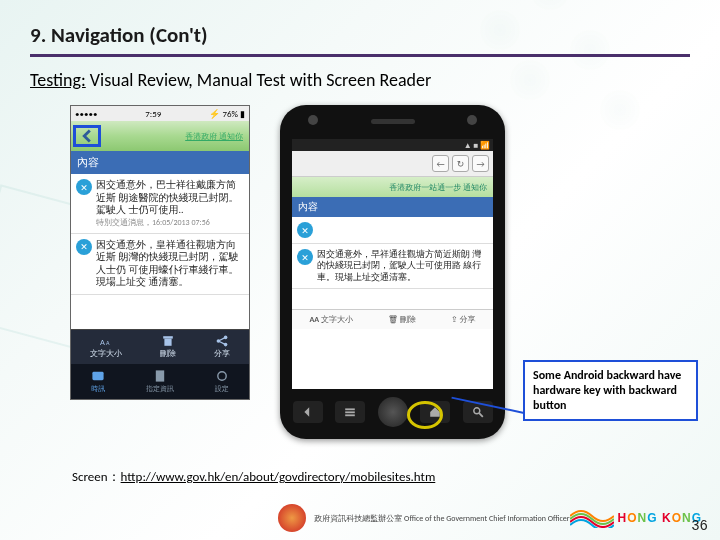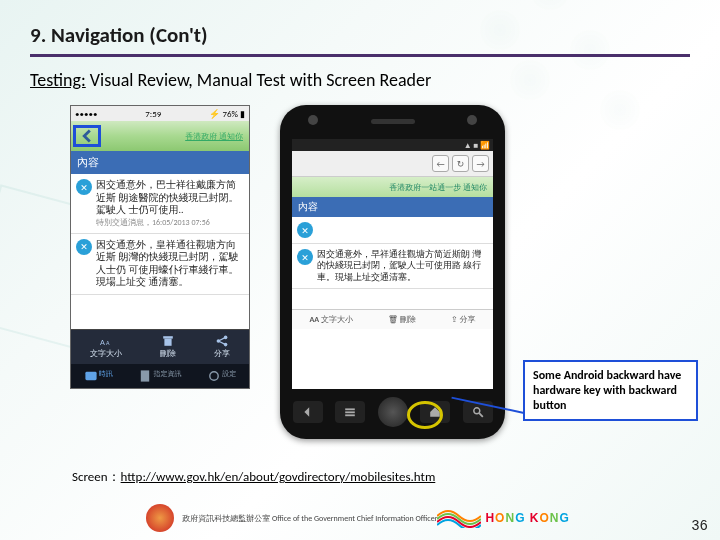--- a/index.html
+++ b/index.html
@@ -36,21 +36,21 @@
   .ios-nav .brand { position:absolute; right:6px; font-size:8px; color:#3a6;text-decoration:underline; }
   .sect-blue { background:#3b6db5;color:#fff;font-size:11px;padding:4px 6px; }
   .row { display:flex; gap:4px; padding:5px 5px; border-bottom:1px solid #ddd; align-items:flex-start; }
   .row .ico { width:16px;height:16px;border-radius:50%;background:#2aa0d8;color:#fff;font-size:9px;display:flex;align-items:center;justify-content:center;flex-shrink:0;}
   .row .txt { font-size:10px; line-height:1.25; color:#222;font-family:Liberation Serif, serif; }
   .row .meta { font-size:8px; color:#888; }
   .toolbar-ios { display:flex; background:#242b3a; color:#d7e4f3; font-size:8px; justify-content:space-around; padding:5px 0; border-top:1px solid #444;}
   .toolbar-ios div{display:flex;flex-direction:column;align-items:center;gap:1px}
   .toolbar-ios svg{width:12px;height:12px;fill:#a7c3e8}
   .tabbar-ios { display:flex; background:#10151f; color:#8899aa; font-size:7px; justify-content:space-around; padding:5px 0; }
-  .tabbar-ios div{display:flex;flex-direction:row;align-items:flex-start;gap:1px}
+  .tabbar-ios div{display:flex;flex-direction:column;align-items:center;gap:1px}
   .tabbar-ios div.active{color:#5fa3e8}
   .tabbar-ios svg{width:14px;height:14px;fill:#8899aa}
   .tabbar-ios div.active svg{fill:#5fa3e8}
 
   
   .android-shell { width:225px; }
   .android-frame { background:#111; border-radius:26px; padding:34px 12px 50px; position:relative; box-shadow:0 2px 6px rgba(0,0,0,.4);}
   .android-frame .ear{position:absolute;top:14px;left:50%;transform:translateX(-50%);width:44px;height:5px;background:#333;border-radius:3px;}
   .android-frame .bezel-ico{position:absolute;top:10px;width:10px;height:10px;border-radius:50%;background:#444}
   .android-frame .bezel-ico.l{left:28px}.android-frame .bezel-ico.r{right:28px}
@@ -69,21 +69,21 @@
   .hwkey svg{fill:#aaa;width:12px;height:12px}
   .hwkey.ball{width:30px;height:30px;border-radius:50%;background:radial-gradient(#555,#222)}
   .circle-hl{position:absolute;width:36px;height:28px;border:3px solid #d5c400;border-radius:50%;bottom:10px;right:62px;pointer-events:none}
 
   .callout{ position:absolute; right:22px; top:360px; width:175px; border:2px solid #1e4fd8; background:#fff; padding:6px 8px; font-size:12px; font-weight:bold; line-height:1.25; }
   .callout-line{ position:absolute; height:2px; background:#1e4fd8; width:74px; top:412px; right:196px; transform:rotate(12deg); transform-origin:right;}
 
   .source{ position:absolute; bottom:54px; left:72px; font-size:13px; }
   .source a{ color:#000; text-decoration:underline; }
 
-  .footer { position:absolute; left:0; right:4px; bottom:0; height:44px; display:flex; align-items:center; justify-content:center; padding:0 14px; }
+  .footer { position:absolute; left:0; right:4px; bottom:0; height:44px; display:flex; align-items:center; justify-content:flex-end; padding:0 14px; }
   .footer-left { display:flex; align-items:center; gap:8px; }
   .crest { width:28px;height:28px;border-radius:50%;background:radial-gradient(#e94,#c22); }
   .ogcio { font-size:8px; color:#444; line-height:1.1; }
   .hk-logo { display:flex; align-items:center; gap:4px; }
   .hk-waves { width:44px;height:20px; }
   .hk-text { font-family:Arial; font-size:12px; font-weight:bold; letter-spacing:1px; }
   .hk-text .h{color:#e4002b}.hk-text .o{color:#ff8200}.hk-text .n{color:#6cc24a}.hk-text .g{color:#00a3e0}.hk-text .k{color:#e4002b}.hk-text .o2{color:#ff8200}.hk-text .n2{color:#6cc24a}.hk-text .g2{color:#00a3e0}
   .pagenum{ position:absolute; right:12px; bottom:6px; font-size:14px; color:#222;font-family:Liberation Mono, monospace;}
 </style>
 </head>

